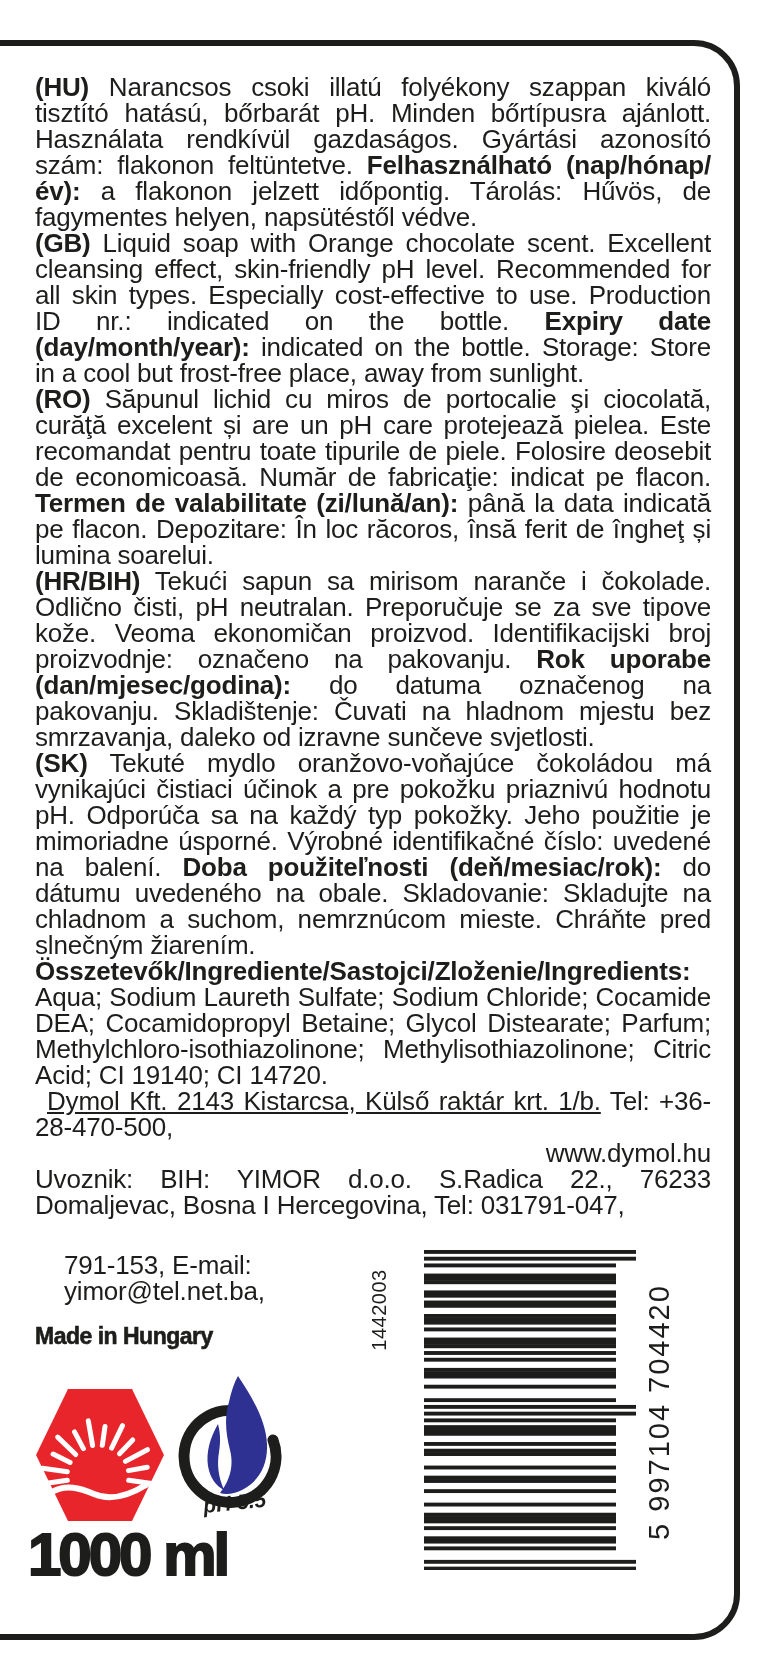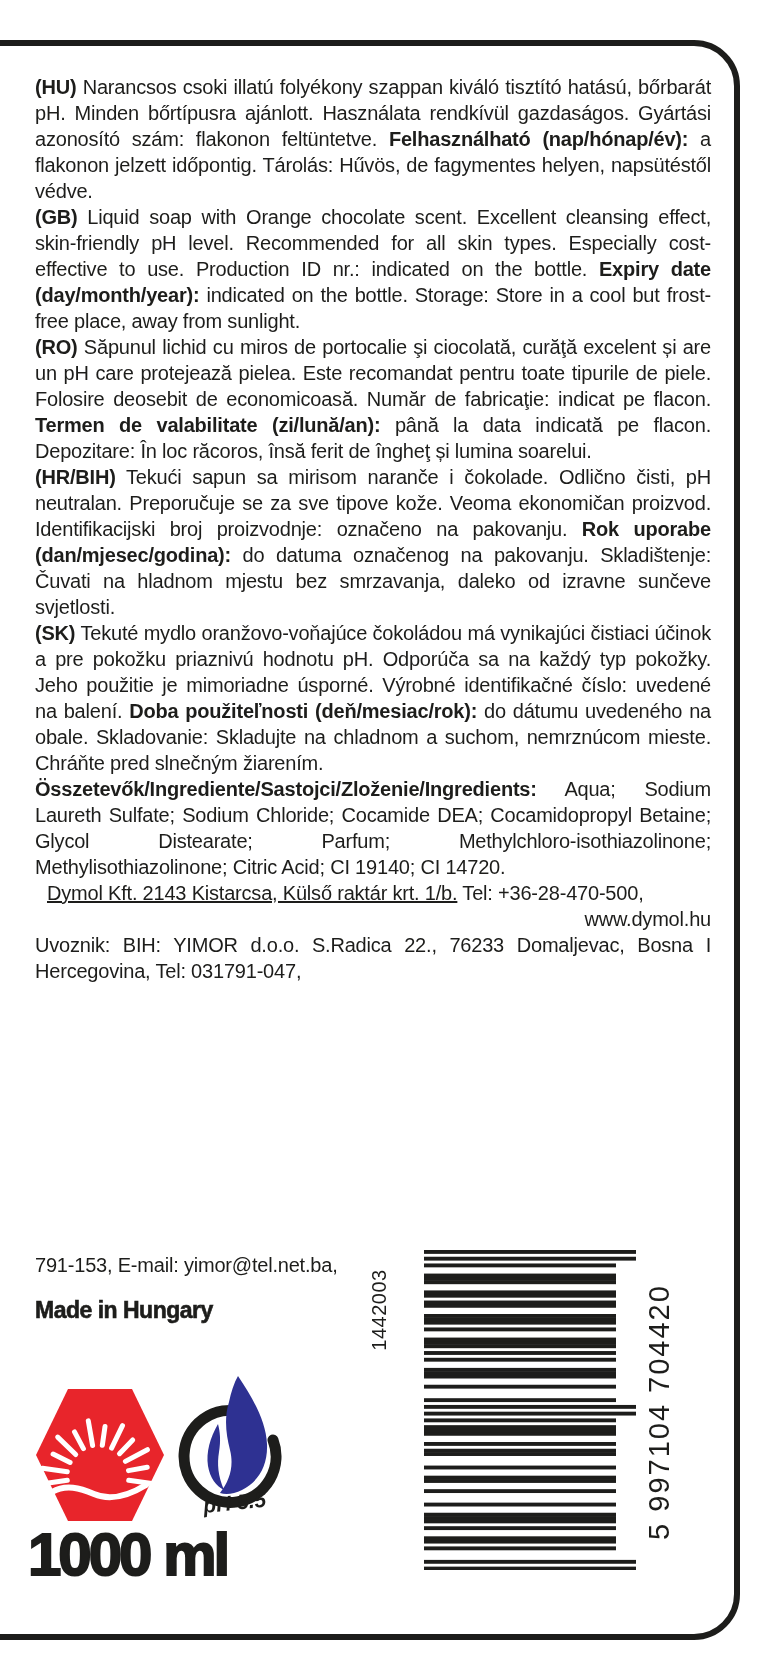--- a/index.html
+++ b/index.html
@@ -1,27 +1,27 @@
 <!DOCTYPE html>
 <html><head>
 <meta charset="utf-8">
 <style>
   html,body{margin:0;padding:0;background:#ffffff;}
   body{width:779px;height:1671px;position:relative;overflow:hidden;
        font-family:"Liberation Sans",sans-serif;color:#1d1d1b;}
   .label-border{position:absolute;left:-60px;top:40px;width:800px;height:1600px;
        box-sizing:border-box;border:6px solid #1d1d1b;border-radius:0 46px 46px 0;}
   .content{position:absolute;left:35px;top:74px;width:676px;}
-  p.body{margin:0;font-size:20px;line-height:26px;letter-spacing:-0.2px;
+  p.body{margin:0;font-size:26px;line-height:26px;letter-spacing:-0.2px;
        text-align:justify;hyphens:none;}
   p.body.bold{font-weight:bold;}
   .u{text-decoration:underline;margin-left:12px;}
   b{font-weight:bold;}
   .tail{position:absolute;left:35px;top:1252px;width:360px;}
-  .tail p.body{text-align:left;}
+  .tail p.body{text-align:left;margin-left:29px;}
   .made-in{margin:14px 0 0 0;font-size:23px;line-height:36px;font-weight:bold;
        letter-spacing:-0.5px;-webkit-text-stroke:0.6px #1d1d1b;}
   .volume{position:absolute;left:28px;top:1520px;font-size:60px;font-weight:bold;
        letter-spacing:-3px;-webkit-text-stroke:2px #1d1d1b;}
   .serial{position:absolute;left:306px;top:1297px;width:150px;height:26px;
        transform:rotate(-90deg);font-size:20px;letter-spacing:0.5px;text-align:center;}
   .barcode{position:absolute;left:424px;top:1250px;}
   .barcode-num{position:absolute;left:495px;top:1395px;width:330px;height:34px;
        transform:rotate(-90deg);font-size:29px;letter-spacing:2px;text-align:center;
        white-space:nowrap;}

